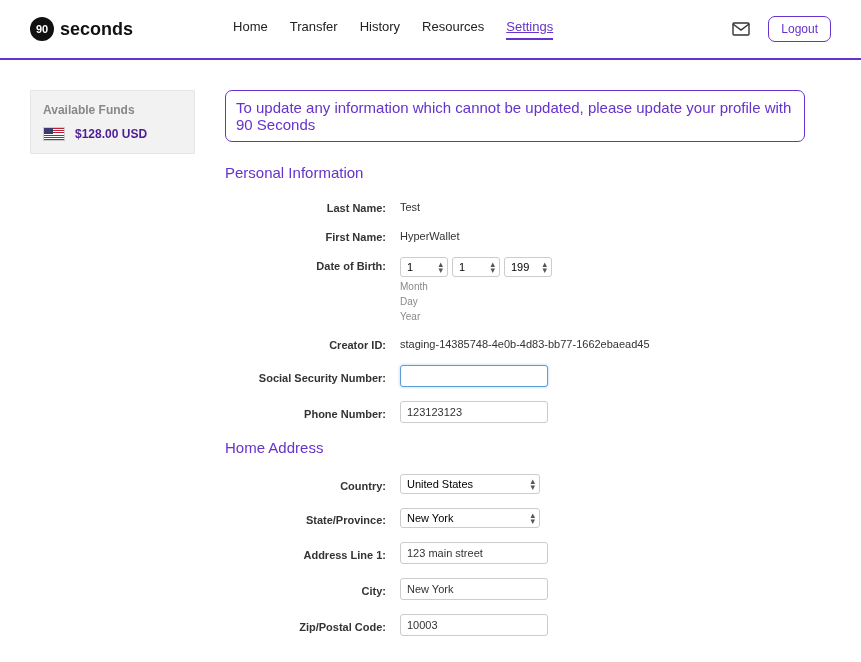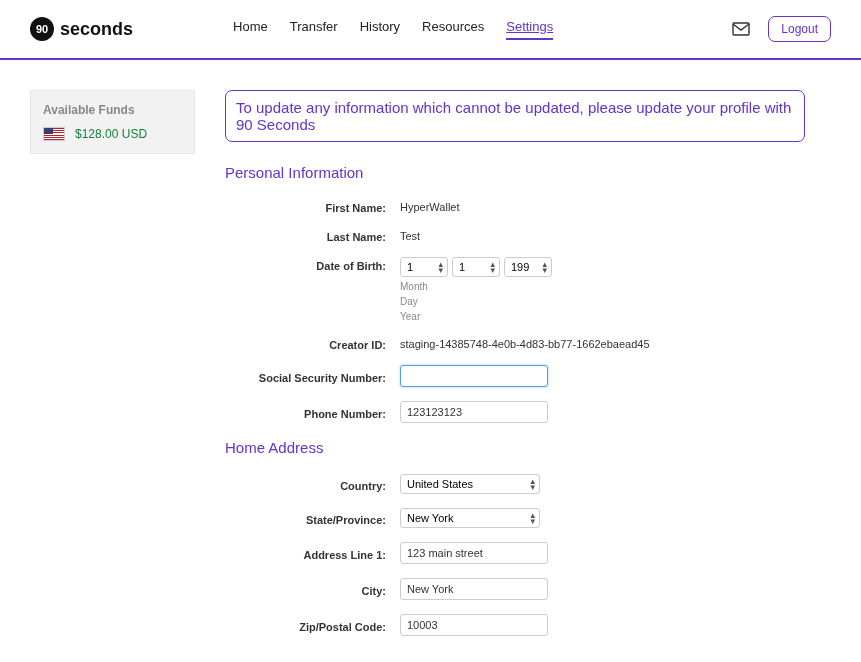--- a/index.html
+++ b/index.html
@@ -14,21 +14,21 @@
     .header-right { margin-left: auto; display: flex; align-items: center; gap: 18px; }
     .logout-btn { border: 1px solid #6633cc; color: #6633cc; background: transparent; padding: 5px 12px; border-radius: 7px; font-size: 12px; cursor: pointer; }
     .mail-icon svg { display: block; }
     .container { display: flex; padding: 30px; gap: 30px; }
     .sidebar { width: 165px; }
     .funds-card { background: #f2f2f2; border: 1px solid #e5e5e5; border-radius: 1px; padding: 12px; }
     .funds-title { color: #888; font-size: 12px; font-weight: 600; margin-bottom: 10px; }
     .funds-row { display: flex; align-items: center; gap: 10px; }
     .flag { width: 22px; height: 14px; background: linear-gradient(to bottom, #b22234 0%, #b22234 7.7%, #fff 7.7%, #fff 15.4%, #b22234 15.4%, #b22234 23.1%, #fff 23.1%, #fff 30.8%, #b22234 30.8%, #b22234 38.5%, #fff 38.5%, #fff 46.2%, #b22234 46.2%, #b22234 53.8%, #fff 53.8%, #fff 61.5%, #b22234 61.5%, #b22234 69.2%, #fff 69.2%, #fff 76.9%, #b22234 76.9%, #b22234 84.6%, #fff 84.6%, #fff 92.3%, #b22234 92.3%); position: relative; border: 1px solid #ccc; }
     .flag::before { content:""; position:absolute; top:0; left:0; width:45%; height:53%; background:#3c3b6e; }
-    .funds-amount { font-weight: 400; font-size: 12px; color: #15803d; }
+    .funds-amount { font-weight: 700; font-size: 12px; color: #4c1d95; }
     .main { flex: 1; max-width: 580px; }
     .page-title { color: #6633cc; font-size: 22px; font-weight: 400; margin-bottom: 14px; }
     .notice { border: 1px solid #6633cc; border-radius: 7px; padding: 8px 10px; color: #6633cc; font-size: 15px; margin-bottom: 22px; }
     .section-title { color: #6633cc; font-size: 15px; font-weight: 400; margin-bottom: 18px; margin-top: 16px; }
     .form-row { display: flex; align-items: center; margin-bottom: 14px; }
     .form-row.align-top { align-items: flex-start; }
     .form-label { width: 175px; text-align: right; font-weight: 700; font-size: 11px; color: #333; padding-right: 14px; padding-top: 3px; }
     .form-value { font-size: 11px; color: #333; flex: 1; }
     .text-input { border: 1px solid #ccc; border-radius: 3px; padding: 4px 6px; font-size: 11px; width: 148px; color: #333; }
     .text-input.focused { border: 1px solid #5b9dd9; outline: none; box-shadow: 0 0 3px rgba(91,157,217,0.5); }
@@ -82,27 +82,27 @@
       </div>
     </div>
   </div>
 
   <div class="main">
     <div class="notice">To update any information which cannot be updated, please update your profile with 90 Seconds</div>
 
     <div class="section-title">Personal Information</div>
 
     <div class="form-row">
-      <div class="form-label">First Name:</div>
-      <div class="form-value">HyperWallet</div>
+      <div class="form-label">Last Name:</div>
+      <div class="form-value">Test</div>
     </div>
 
     <div class="form-row">
-      <div class="form-label">Last Name:</div>
-      <div class="form-value">Test</div>
+      <div class="form-label">First Name:</div>
+      <div class="form-value">HyperWallet</div>
     </div>
 
     <div class="form-row align-top">
       <div class="form-label">Date of Birth:</div>
       <div class="form-value">
         <div class="dob-group">
           <span class="select-wrap up-down"><select class="select"><option>1</option></select><span class="caret">▴<br>▾</span></span>
           <span class="select-wrap up-down"><select class="select"><option>1</option></select><span class="caret">▴<br>▾</span></span>
           <span class="select-wrap up-down"><select class="select year"><option>1990</option></select><span class="caret">▴<br>▾</span></span>
         </div>

